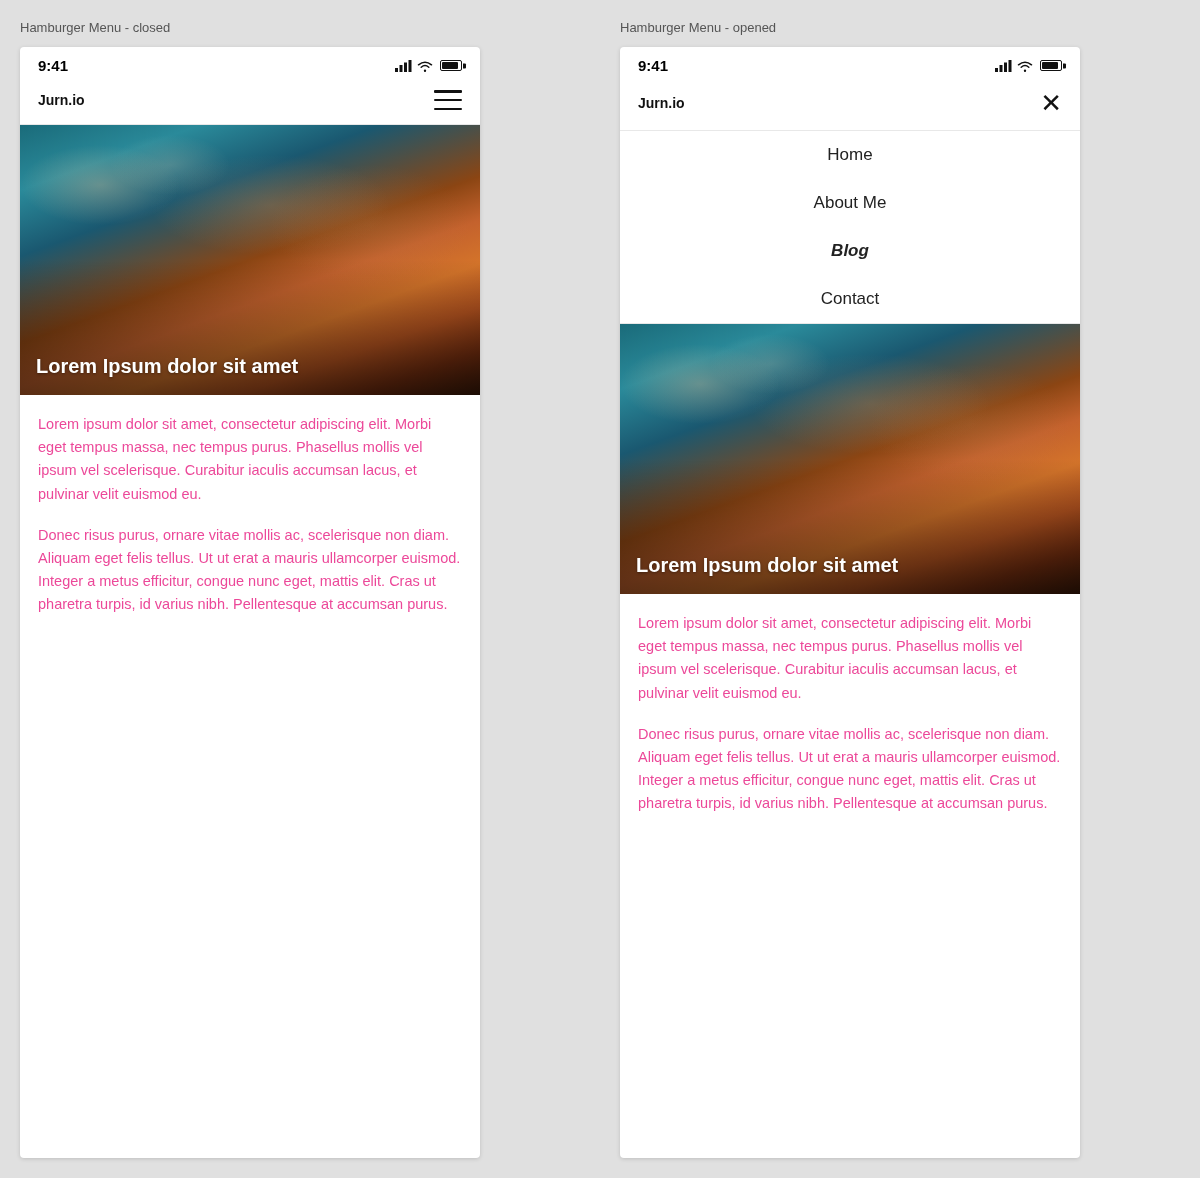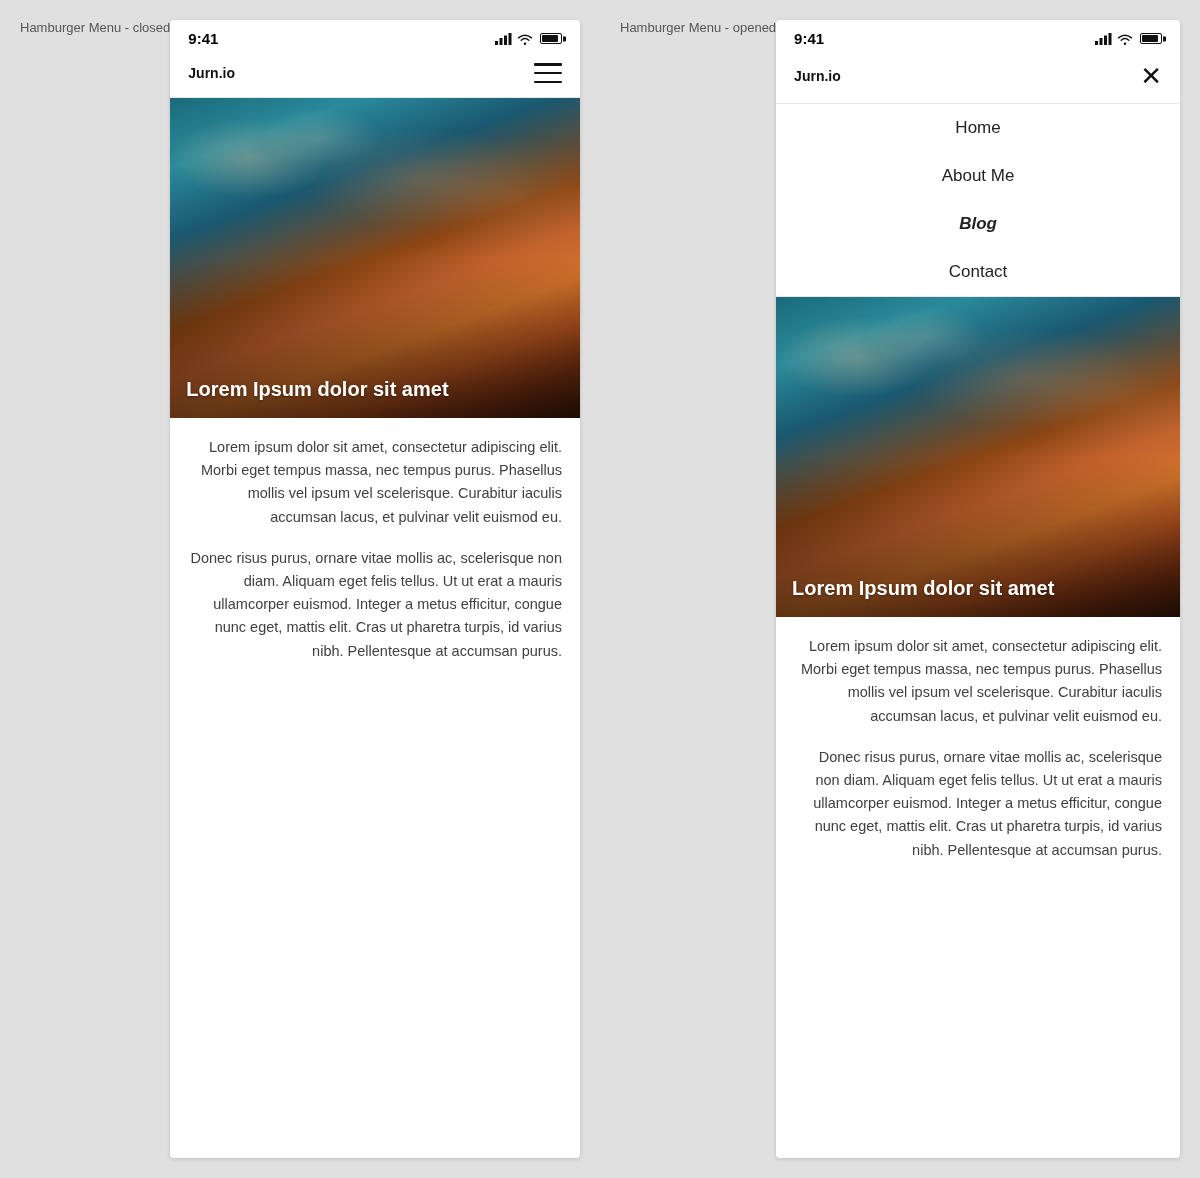--- a/index.html
+++ b/index.html
@@ -8,21 +8,21 @@
       font-family: -apple-system, BlinkMacSystemFont, 'Helvetica Neue', Arial, sans-serif;
       display: flex;
       gap: 0;
       min-height: 1178px;
       width: 1200px;
     }
 
     .panel {
       flex: 1;
       display: flex;
-      flex-direction: row;
+      flex-direction: column;
       padding: 20px;
       gap: 0;
     }
 
     .panel-label {
       font-size: 13px;
       color: #555;
       margin-bottom: 12px;
       font-weight: 400;
     }
@@ -92,21 +92,21 @@
       font-size: 26px;
       color: #111;
       cursor: pointer;
       font-weight: 300;
       line-height: 1;
     }
 
     
     .hero-image {
       width: 100%;
-      height: 320px;
+      height: 270px;
       position: relative;
       overflow: hidden;
     }
 
     .hero-gradient {
       width: 100%;
       height: 100%;
       background: 
         linear-gradient(to bottom, rgba(0,0,0,0) 50%, rgba(0,0,0,0.55) 100%),
         linear-gradient(160deg, 
@@ -144,23 +144,22 @@
     }
 
     
     .content-area {
       padding: 18px 18px;
     }
 
     .content-paragraph {
       font-size: 14.5px;
       line-height: 1.6;
-      color: #404040;
+      color: #ec4899;
       margin-bottom: 18px;
-      text-align: right;
     }
 
     
     .nav-menu {
       border-bottom: 1px solid #e8e8e8;
     }
 
     .nav-menu-item {
       display: block;
       text-align: center;

